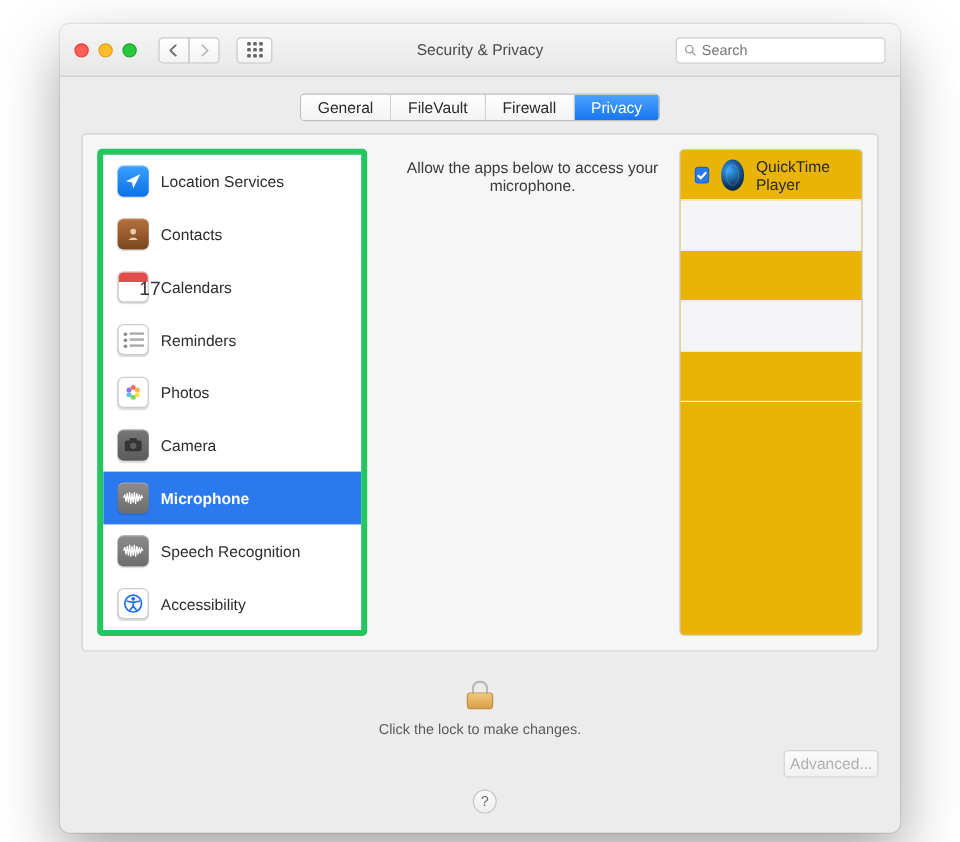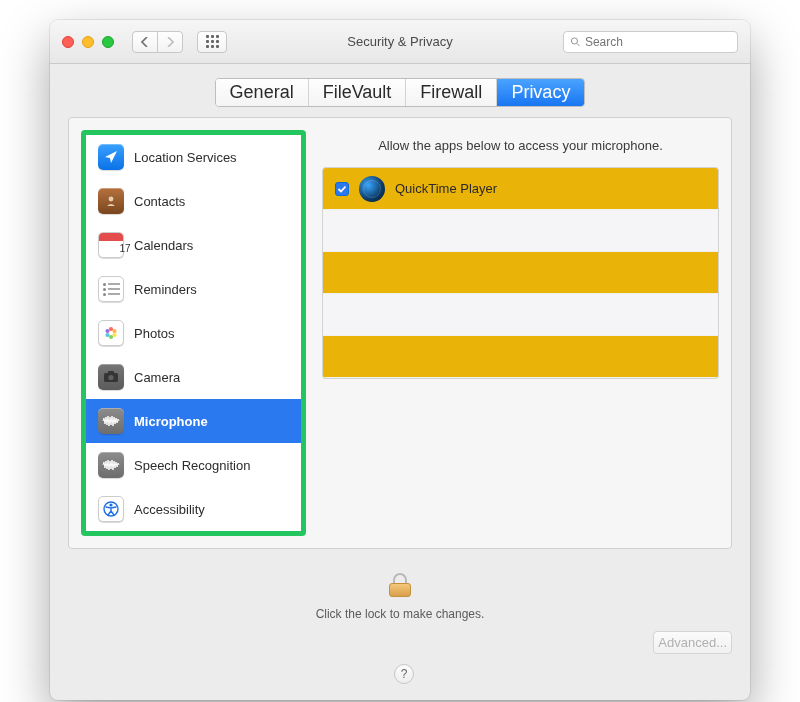--- a/index.html
+++ b/index.html
@@ -73,21 +73,21 @@
   }
   
   .tabbar{
     display:flex; justify-content:center; padding:14px 0 10px;
   }
   .seg{
     display:flex; border:1px solid #bdbdbd; border-radius:4px; overflow:hidden;
     background:#fff;
   }
   .seg-item{
-    padding:3px 14px; font-size:18px; color:#2a2a2a; border-right:1px solid #d3d3d3;
+    padding:3px 14px; font-size:13px; color:#2a2a2a; border-right:1px solid #d3d3d3;
     background:linear-gradient(#fefefe,#f4f4f4);
   }
   .seg-item:last-child{border-right:none;}
   .seg-item.active{
     background:linear-gradient(#4aa3ff,#1876f2); color:#fff; border-color:#1566d6;
   }
   
   .content{
     padding: 0 18px 14px;
   }
@@ -108,35 +108,35 @@
   .side-icon{
     width:26px; height:26px; border-radius:5px;
     display:flex; align-items:center; justify-content:center;
     flex-shrink:0; font-size:14px; color:#fff;
     box-shadow:inset 0 1px 0 rgba(255,255,255,0.3), 0 1px 1px rgba(0,0,0,0.15);
   }
   .ic-location{background:linear-gradient(#3aa0ff,#0a72e6);}
   .ic-contacts{background:linear-gradient(#b5713e,#7a461d);}
   .ic-calendars{background:#fff;border:1px solid #ccc;color:#333;position:relative;}
   .ic-calendars .bar{position:absolute;top:0;left:0;right:0;height:8px;background:#e44b4b;border-radius:4px 4px 0 0;}
-  .ic-calendars .num{font-weight:500;font-size:10px;position:relative;top:3px;color:#333;margin-left:28px;}
+  .ic-calendars .num{font-weight:500;font-size:16px;position:relative;top:3px;color:#333;margin-left:28px;}
   .ic-reminders{background:#fff;border:1px solid #ccc;}
   .ic-reminders .rows{display:flex;flex-direction:column;gap:2px;}
   .ic-reminders .row{display:flex;align-items:center;gap:2px;}
   .ic-reminders .dot{width:3px;height:3px;border-radius:50%;background:#888;}
   .ic-reminders .line{width:12px;height:2px;background:#aaa;}
   .ic-photos{background:#fff;border:1px solid #ccc;}
   .ic-camera{background:linear-gradient(#767676,#5b5b5b);}
   .ic-mic{background:linear-gradient(#8c8c8c,#6d6d6d);}
   .side-item.selected .ic-mic{background:linear-gradient(#8c8c8c,#6d6d6d);}
   .ic-speech{background:linear-gradient(#8c8c8c,#6d6d6d);}
   .ic-access{background:#fff;border:1px solid #ccc;color:#1d6fe6;}
 
   .detail{
-    flex:1; display:flex; flex-direction:column;
+    flex:1; display:flex; flex-direction:row;
   }
   .detail-title{font-size:13px;color:#3a3a3a;padding:8px 6px 14px;text-align:center;}
   .app-list{
     border:1px solid #d3d3d3; border-radius:4px; background:#eab308; overflow:hidden;
     min-height:200px;
   }
   .app-row{
     display:flex; align-items:center; gap:10px; padding:8px 12px; height:42px;
     border-bottom:1px solid #f0f0f0;
   }

